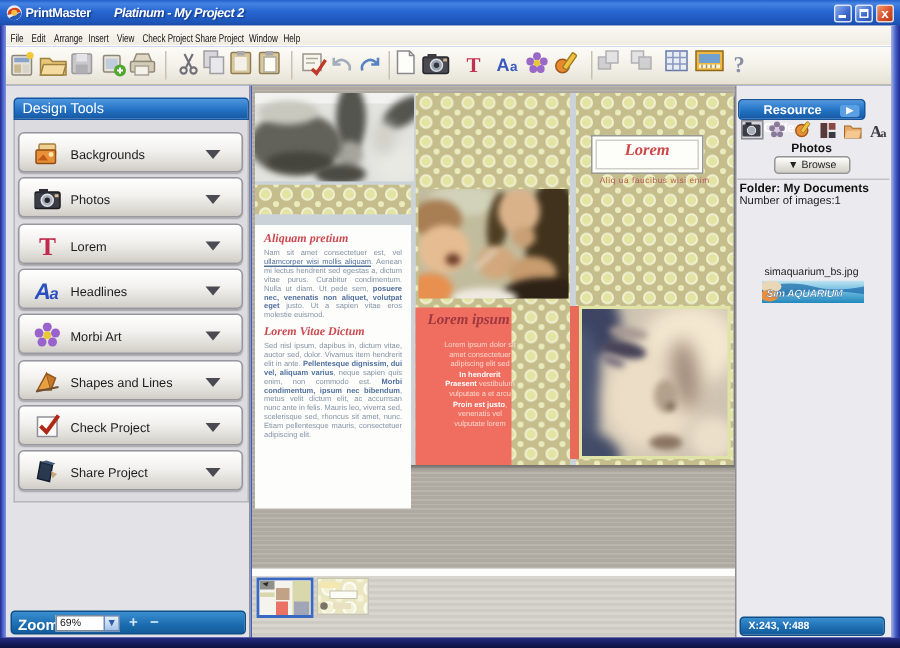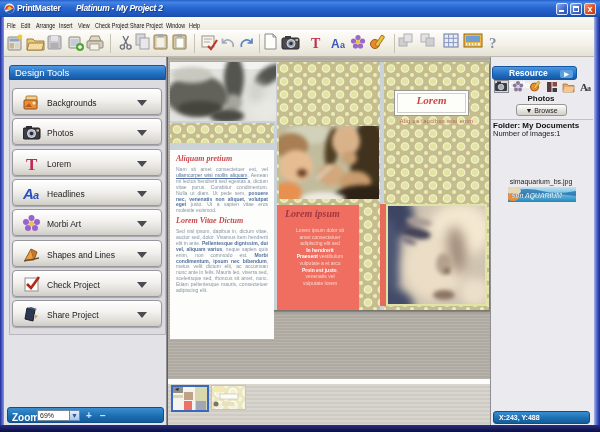--- a/index.html
+++ b/index.html
@@ -354,21 +354,21 @@
  <ellipse cx="12" cy="20" rx="17" ry="13" fill="#a87e52" filter="url(#b2)"></ellipse>
  <ellipse cx="17" cy="40" rx="17" ry="16" fill="#e6bd92" filter="url(#b2)"></ellipse>
  <ellipse cx="23" cy="47" rx="5" ry="4" fill="#6a3a28" filter="url(#b2)"></ellipse>
  <ellipse cx="8" cy="67" rx="15" ry="11" fill="#e89050" filter="url(#b2)"></ellipse>
  <ellipse cx="52" cy="49" rx="13" ry="11" fill="#d2a87c" filter="url(#b2)"></ellipse>
  <ellipse cx="76" cy="56" rx="16" ry="11" fill="#c89c6e" filter="url(#b2)"></ellipse>
  <path d="M38 53 L52 40" stroke="#e8e8e0" stroke-width="2" filter="url(#b2)"></path>
  <ellipse cx="84" cy="70" rx="28" ry="11" fill="#2e2418" filter="url(#b2)"></ellipse>
  <ellipse cx="44" cy="73" rx="22" ry="7" fill="#eeeae0" filter="url(#b2)"></ellipse>
 </svg>
-<div class="abs" style="left:277px;top:205px;width:82px;height:105px;background:#ef6e60">
+<div class="abs" style="left:277px;top:205px;width:64px;height:105px;background:#ef6e60">
  <div class="hd" style="position:absolute;left:8px;top:3px;font-size:10px;color:#a03840">Lorem ipsum</div>
  <div style="position:absolute;left:14px;top:22px;width:58px;font-size:5px;line-height:6.6px;color:#fad6cc;text-align:center">Lorem ipsum dolor sit amet consectetuer adipiscing elit sed<br><b style="color:#fff">In hendrerit</b><br><b style="color:#fff">Praesent</b> vestibulum<br>vulputate a et arcu<br><b style="color:#fff">Proin est justo</b>,<br>venenatis vel<br>vulputate lorem</div>
 </div>
 
 <svg class="abs" style="left:384px;top:62px" width="105" height="248">
     <rect width="105" height="248" fill="url(#pk)"></rect>
   </svg>
 <div class="abs" style="left:394px;top:90px;width:75px;height:26px;background:#fdfdfa;border:1px solid #9a9a94;box-shadow:inset 0 0 0 2px #fdfdfa,inset 0 0 0 3px #d0d0c8">
  <div class="hd" style="position:absolute;left:0;top:3px;width:100%;text-align:center;font-size:11px;color:#cc4848">Lorem</div>
 </div>

